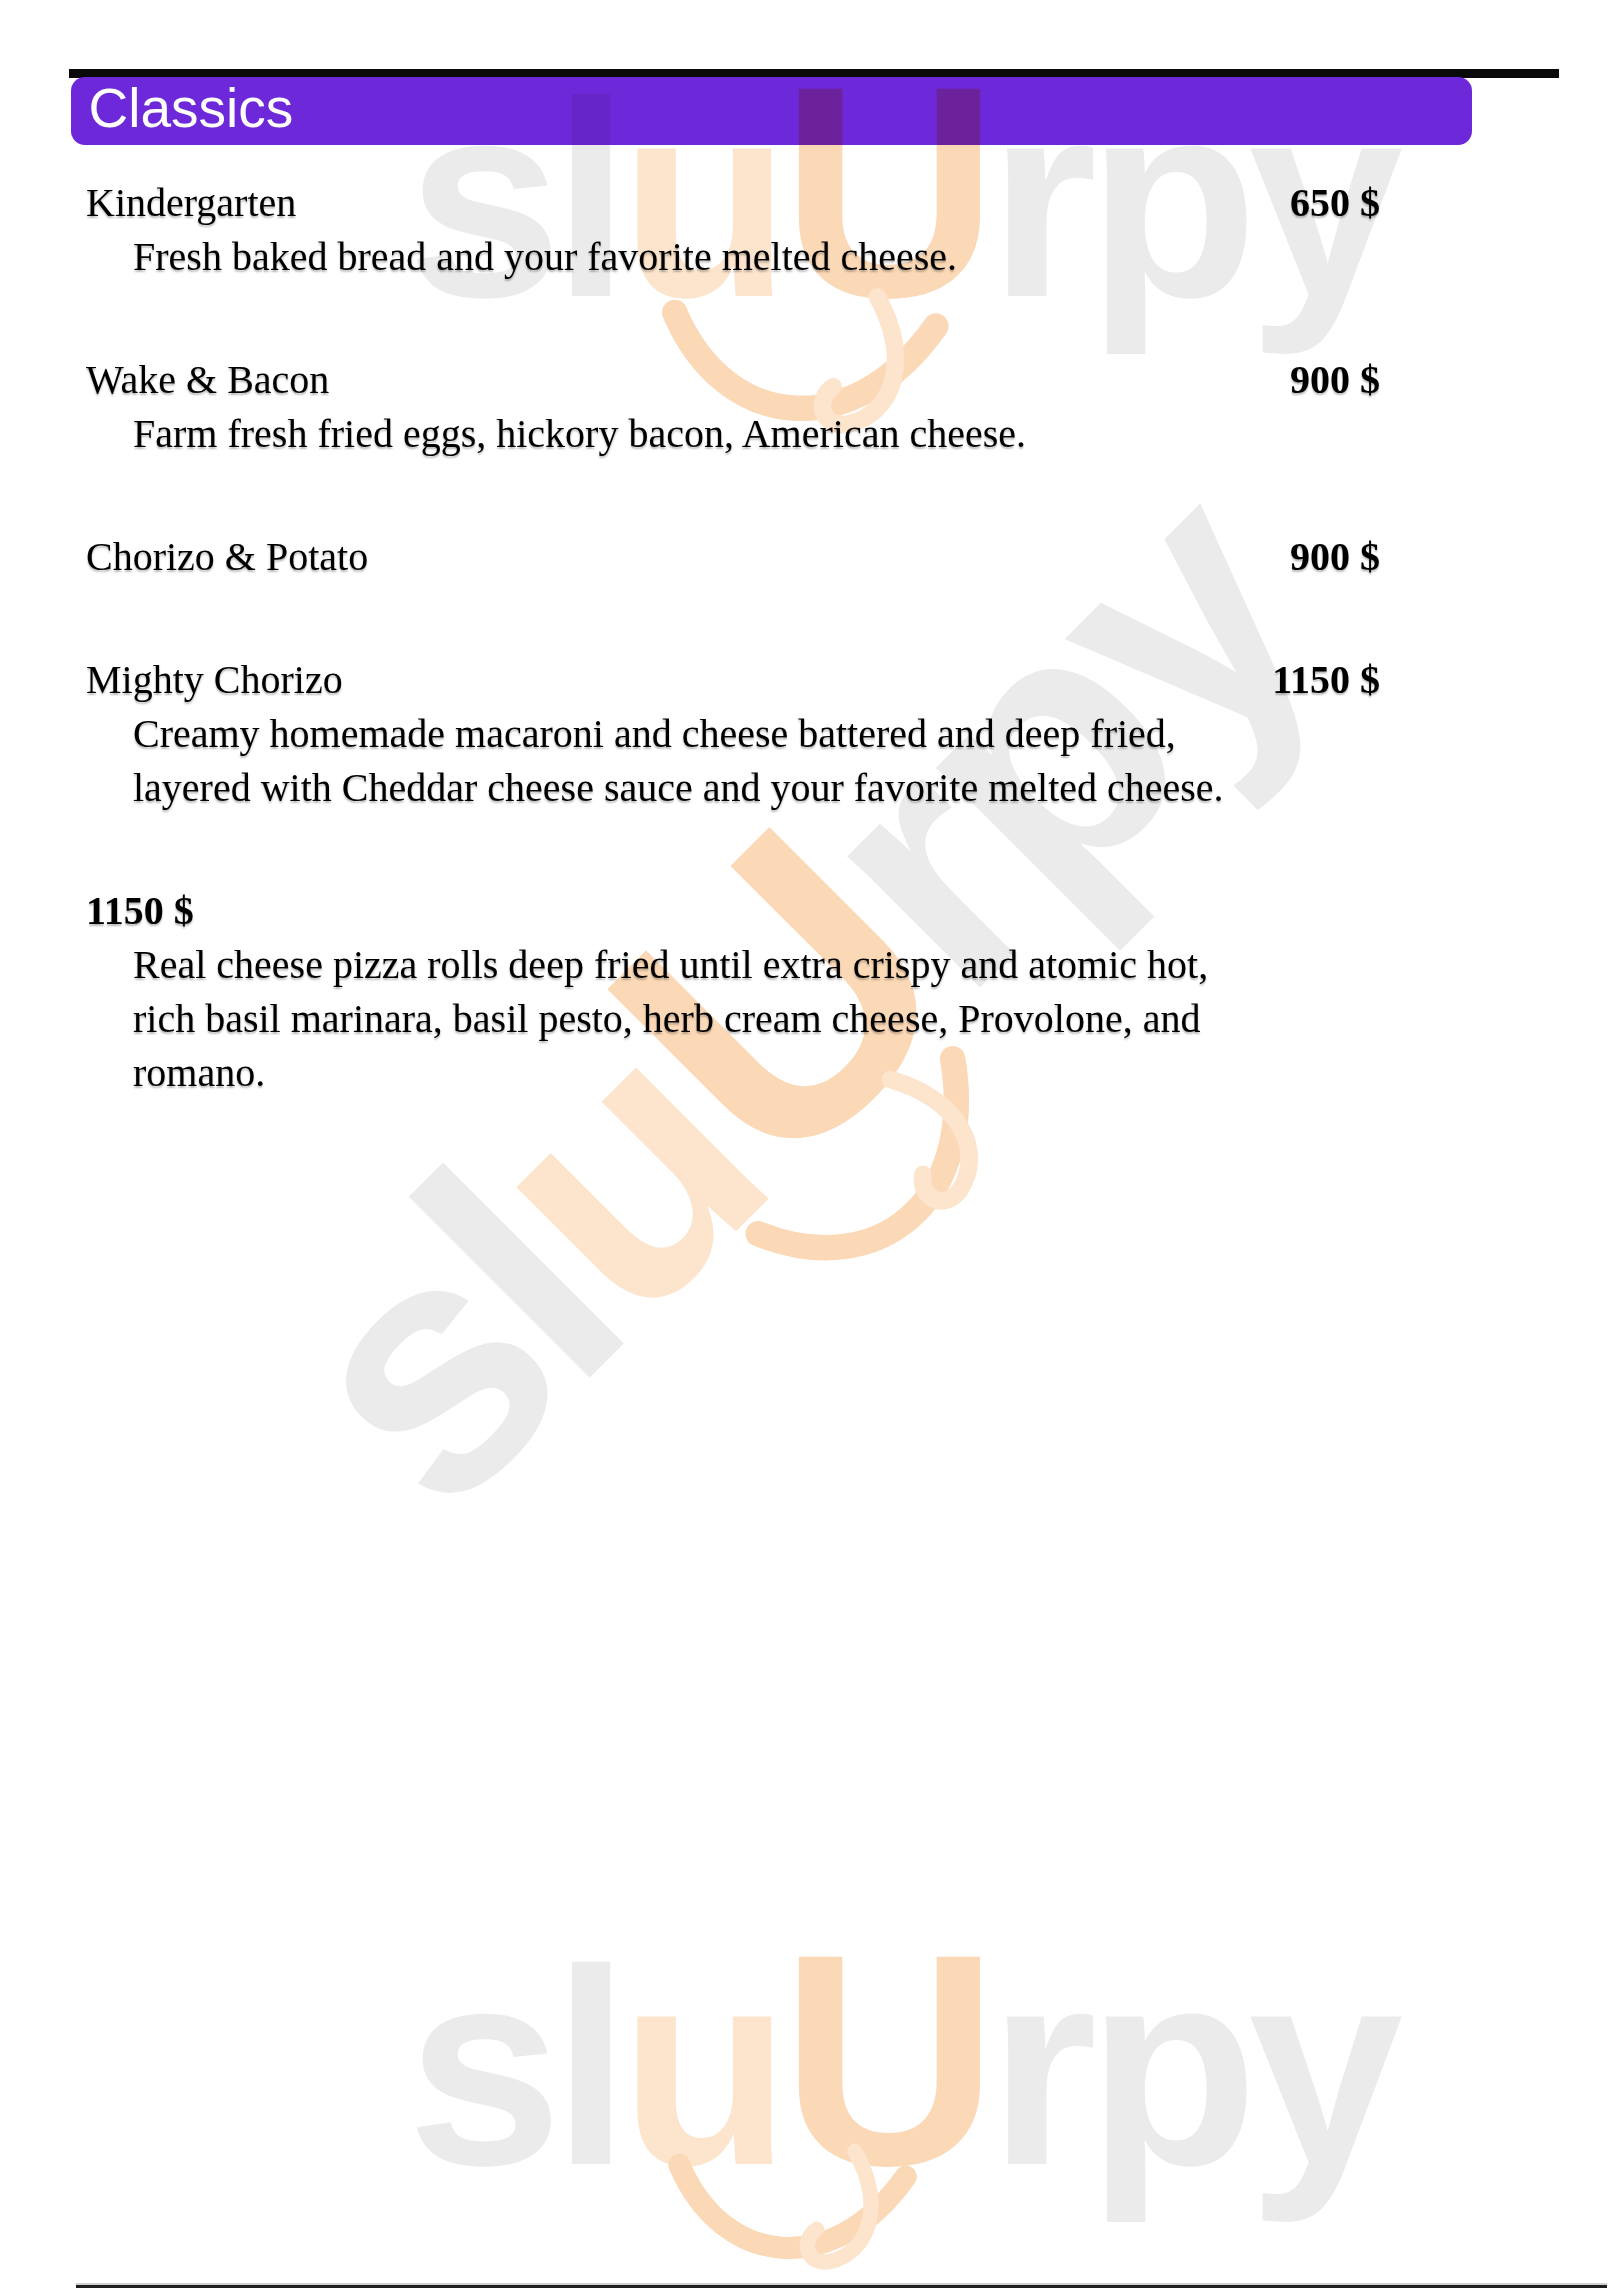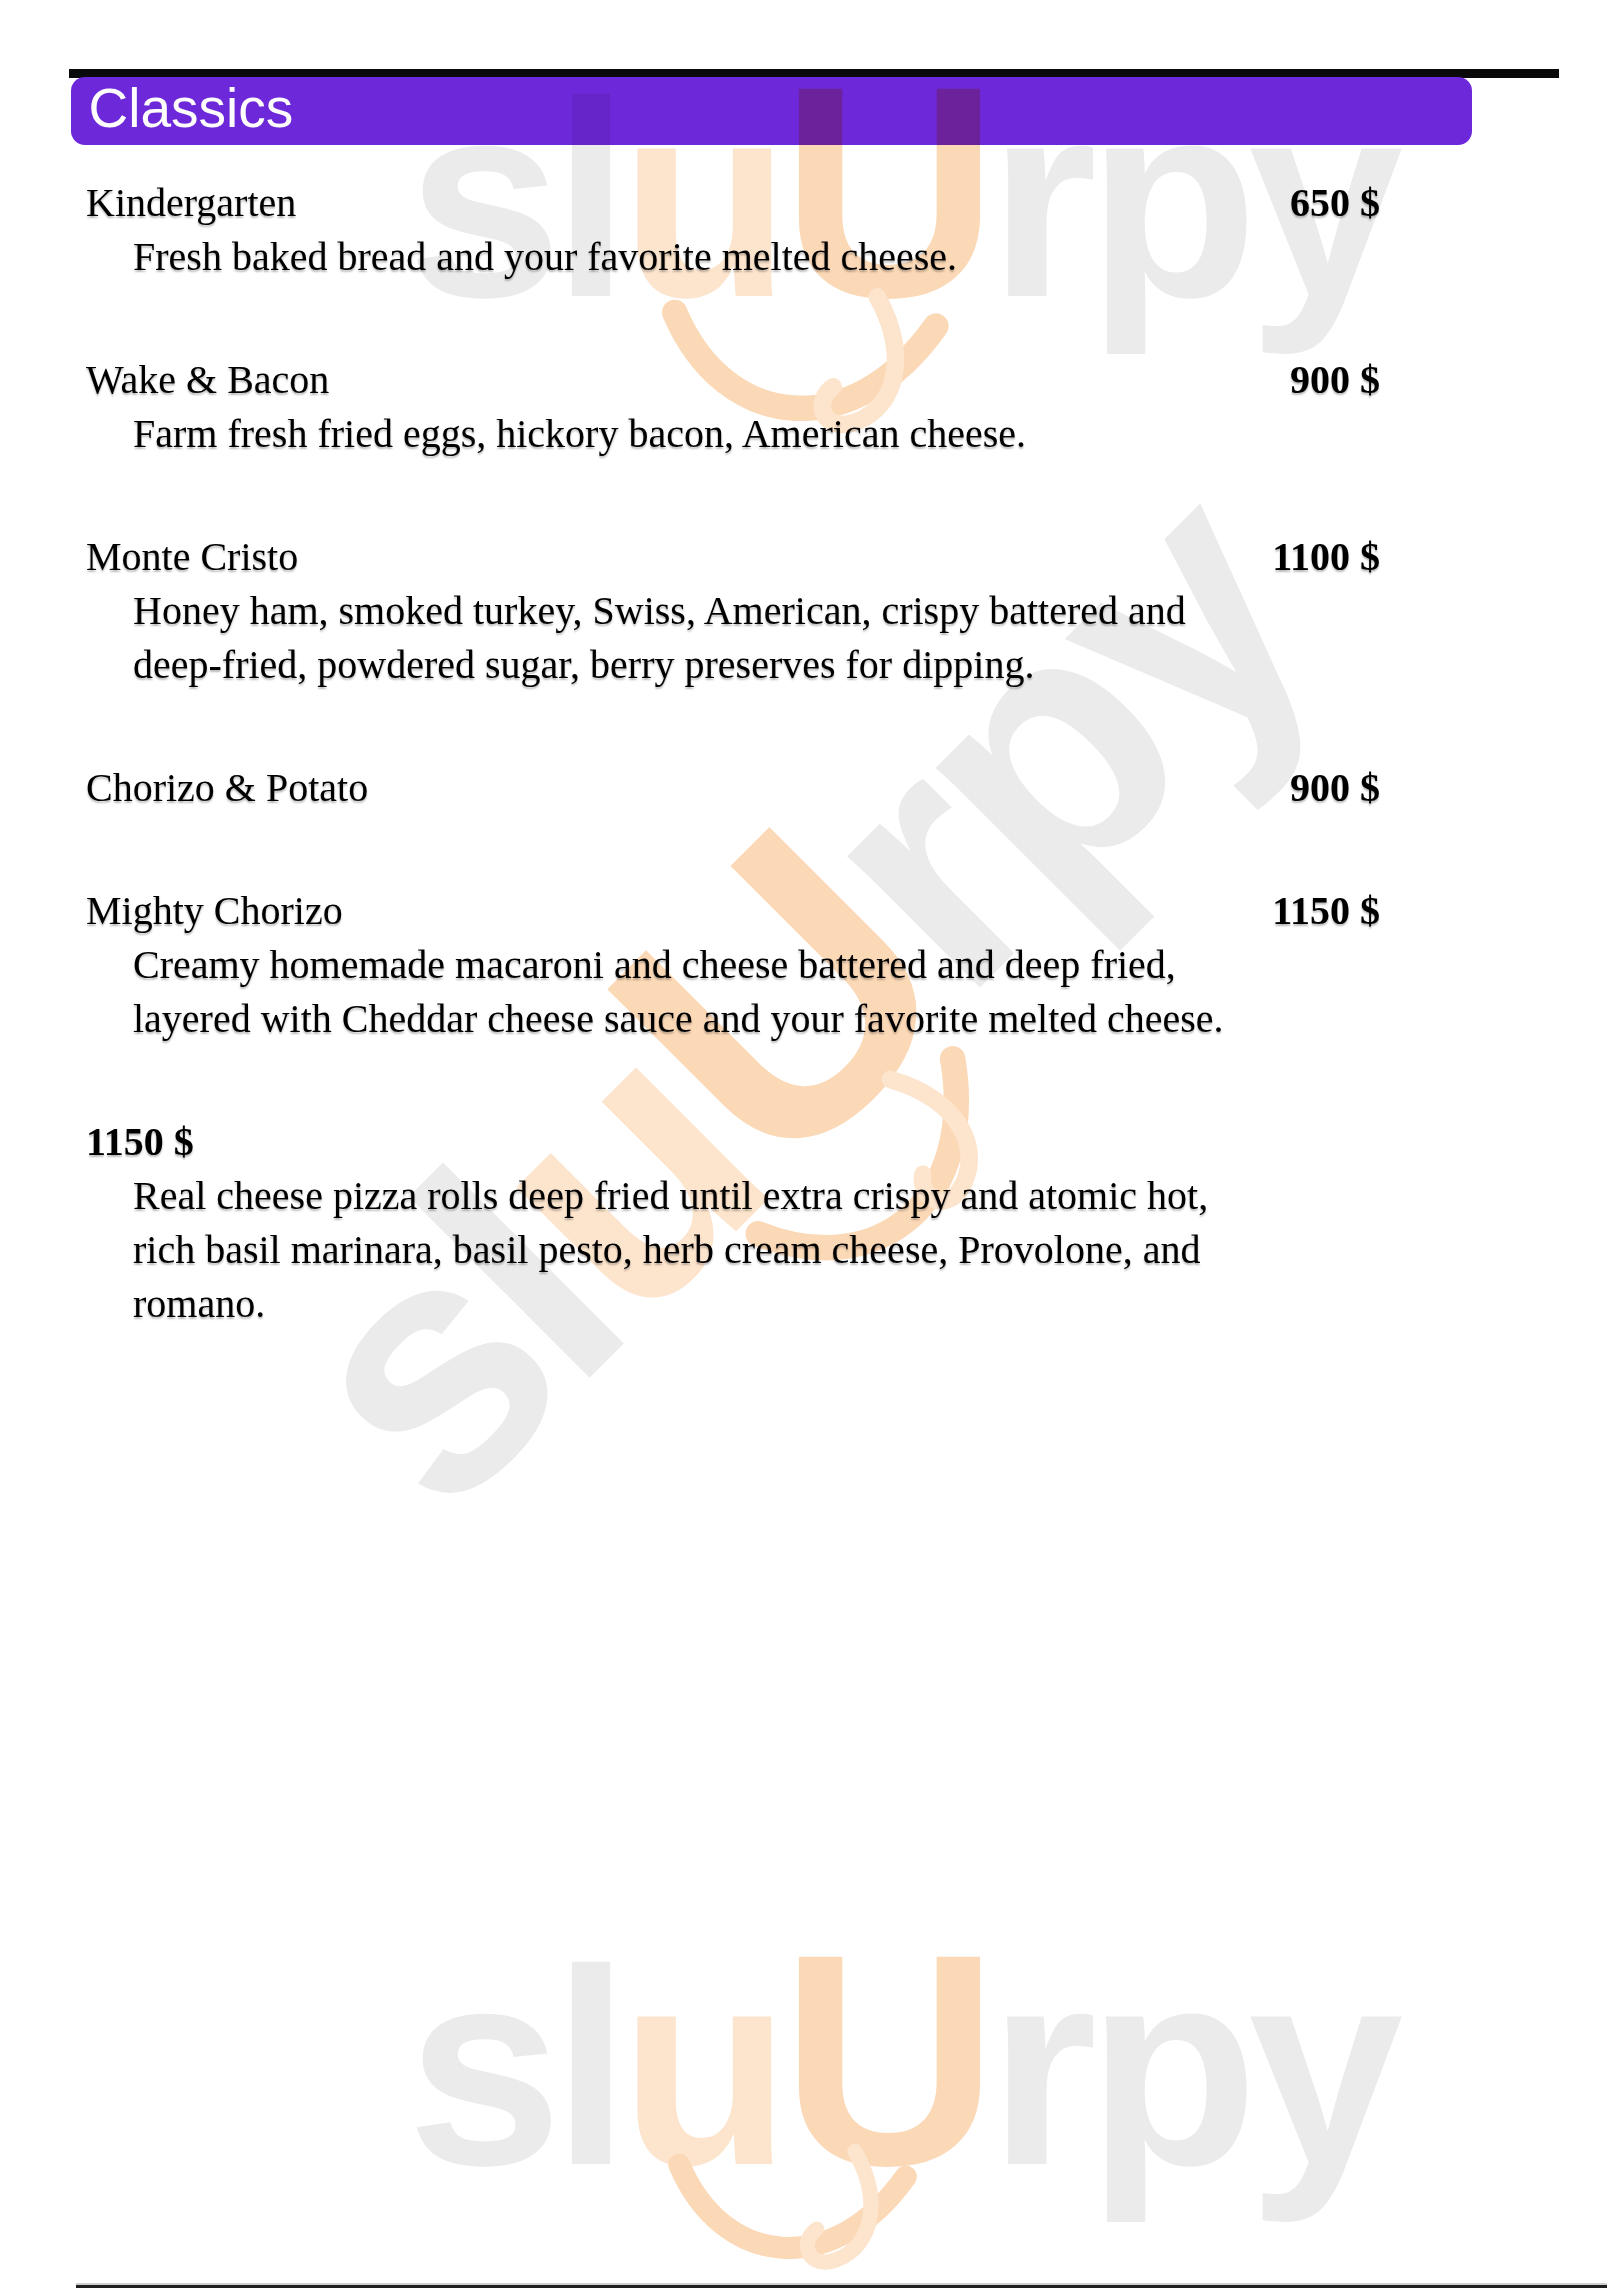--- a/index.html
+++ b/index.html
@@ -120,28 +120,20 @@
     </article>
 
     <article class="item">
       <div class="row">
         <span class="name">Wake &amp; Bacon</span>
         <span class="price">900 $</span>
       </div>
       <div class="desc">Farm fresh fried eggs, hickory bacon, American cheese.</div>
     </article>
 
-    <article class="item">
-      <div class="row">
-        <span class="name">Monte Cristo</span>
-        <span class="price">1100 $</span>
-      </div>
-      <div class="desc">Honey ham, smoked turkey, Swiss, American, crispy battered and
-deep-fried, powdered sugar, berry preserves for dipping.</div>
-    </article>
 
     <article class="item">
       <div class="row">
         <span class="name">Chorizo &amp; Potato</span>
         <span class="price">900 $</span>
       </div>
     </article>
 
     <article class="item">
       <div class="row">

